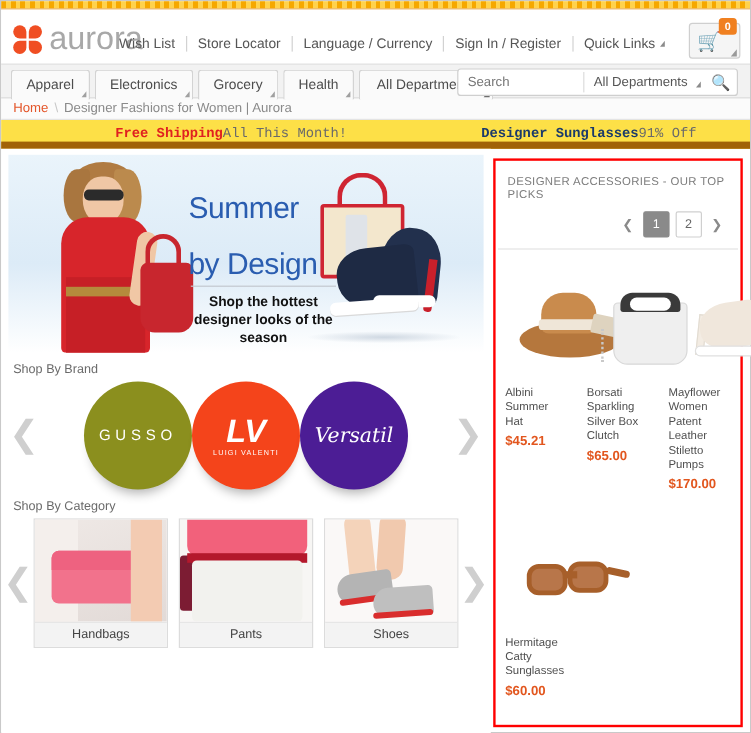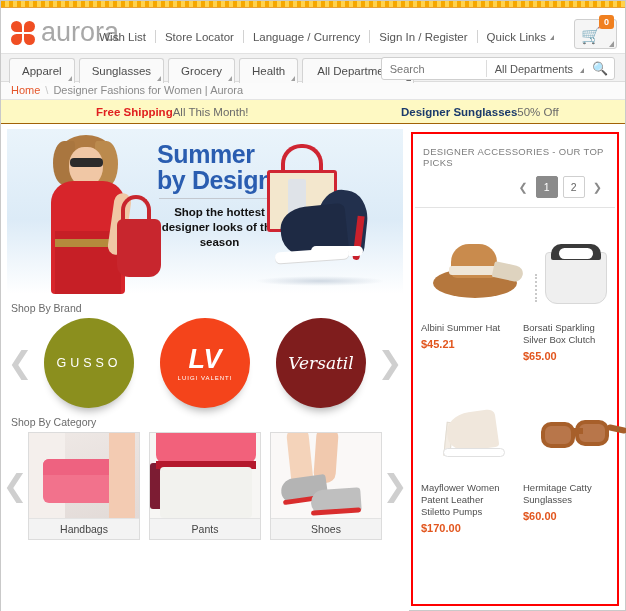--- a/index.html
+++ b/index.html
@@ -70,22 +70,22 @@
     font-size:11px; color:#8a8a8a; padding:2px 0 0 10px; }
   .crumbs .home { color:#e4562a; text-decoration:none; }
   .crumbs .slash { color:#c6c6c6; margin:0 5px; }
 
   
   .promo { height:24px; background:#f4f4f4; border-bottom:1px solid #e1e1e1;
     display:flex; align-items:center; font-size:11.5px; }
   .promo b.red { color:#e02020; font-weight:bold; }
   .promo span.redn { color:#e02020; }
   .promo b.navy { color:#1b3a6b; font-weight:bold; }
-  .promorel { position:relative; height:24px; background:#fef9c3;
-    border-bottom:1px solid #a16207; line-height:24px; }
+  .promorel { position:relative; height:24px; background:#fde047;
+    border-bottom:6px solid #a16207; line-height:24px;font-family:Liberation Mono, monospace; }
 
   
   .main { position:relative; height:calc(611px - 7px - 45px - 29px - 18px - 24px); }
 
   .leftcol { position:absolute; left:0; top:0; width:408px; bottom:0; background:#fff; }
 
   
   .hero { position:relative; margin:5px 6px 0 6px; height:165px; overflow:hidden;
     background:linear-gradient(180deg,#eaf4fb 0%,#dcebf7 55%,#ffffff 100%); }
   .hero .woman { position:absolute; left:18px; bottom:0; width:125px; height:163px; }
@@ -107,22 +107,22 @@
     background:#f0c7a5; border-radius:9px; transform:rotate(8deg); }
   .w-belt { position:absolute; left:30px; top:108px; width:66px; height:8px;
     background:#b58a3c; }
   .w-bag { position:absolute; left:92px; top:88px; width:44px; height:58px;
     background:#c8262e; border-radius:6px 6px 12px 12px; }
   .w-bagstrap { position:absolute; left:96px; top:64px; width:30px; height:34px;
     border:4px solid #c8262e; border-bottom:none; border-radius:16px 16px 0 0;
     background:transparent; }
 
   .hero .htext { position:absolute; left:150px; top:12px; width:125px; }
-  .htitle { color:#2a5db0; font-size:25px; line-height:26px; font-weight:bold;
-    letter-spacing:-0.4px; }
+  .htitle { color:#2a5db0; font-size:25px; line-height:26px; font-weight:normal;
+    letter-spacing:-0.4px;margin-top:20px; }
   .hrule { height:1px; background:#c3c8cf; margin:5px 2px 6px 2px; }
   .hsub { color:#111; font-size:11.5px; font-weight:bold; line-height:15px;
     text-align:center; }
 
   .hero .prodimg { position:absolute; right:8px; bottom:6px; width:160px; height:130px; }
   .pi-bag { position:absolute; left:32px; top:12px; width:70px; height:62px;
     background:#f3e7cd; border:3px solid #cf2532; border-radius:3px; }
   .pi-bagh { position:absolute; left:46px; top:-14px; width:42px; height:26px;
     border:4px solid #cf2532; border-bottom:none; border-radius:20px 20px 0 0; }
   .pi-bagpanel { position:absolute; left:18px; top:6px; width:18px; height:50px;
@@ -140,27 +140,27 @@
   .pi-floor { position:absolute; left:20px; bottom:2px; width:130px; height:10px;
     background:radial-gradient(ellipse at center,#cfd8e2 0%,rgba(255,255,255,0) 70%); }
 
   
   .sect { position:relative; margin:8px 6px 0 6px; }
   .sect-title { font-size:10.5px; color:#6a6a6a; margin-bottom:4px; padding-left:4px; }
   .carousel { position:relative; display:flex; align-items:center;
     justify-content:center; }
   .arrow { width:26px; flex:0 0 26px; text-align:center; color:#cfcfcf; font-size:30px;
     line-height:1; user-select:none; font-family:"DejaVu Sans", sans-serif; }
-  .brandrow { display:flex; gap:26px; flex:1; justify-content:center; }
+  .brandrow { display:flex; flex:1; justify-content:center; }
   .brand { width:90px; height:90px; border-radius:50%; display:flex; flex-direction:column;
     align-items:center; justify-content:center; color:#fff; position:relative;
     box-shadow:0 9px 9px -6px rgba(0,0,0,0.3); }
   .b1 { background:#8b8f1e; }
   .b2 { background:#f4441b; }
-  .b3 { background:#7f1d1d; }
+  .b3 { background:#4c1d95; }
   .b1 .bn { font-size:12.5px; letter-spacing:4px; }
   .b2 .bn { font-size:27px; font-weight:bold; font-style:italic; line-height:26px; }
   .b2 .bs { font-size:6px; letter-spacing:1px; margin-top:3px; }
   .b3 .bn { font-size:17px; font-family:"DejaVu Serif", serif; font-style:italic; }
 
   .catrow { display:flex; gap:9px; flex:1; justify-content:center; }
   .cat { width:112px; border:1px solid #dcdcdc; background:#fff; }
   .catimg { height:85px; position:relative; overflow:hidden; background:#f6f3f2; }
   .catlabel { height:21px; background:#f3f3f3; border-top:1px solid #e3e3e3;
     font-size:10.5px; color:#444; text-align:center; line-height:21px; }
@@ -207,21 +207,21 @@
   .rp-head { padding:12px 10px 8px 10px; font-size:9.5px; color:#7d7d7d;
     letter-spacing:0.3px; }
   .pager { display:flex; align-items:center; justify-content:flex-end; gap:5px;
     padding:0 12px 9px 0; }
   .pg-arrow { color:#8a8a8a; font-size:11px; padding:0 3px; user-select:none; }
   .pg { width:22px; height:22px; border:1px solid #cfcfcf; border-radius:2px;
     font-size:10.5px; color:#666; text-align:center; line-height:21px; background:#fff; }
   .pg.active { background:#8a8a8a; border-color:#8a8a8a; color:#fff; }
   .rp-div { height:1px; background:#e3e3e3; margin:0 2px; }
 
-  .grid { display:grid; grid-template-columns:1fr 1fr; }
+  .grid { display:grid; grid-template-columns:1fr 1fr 1fr; }
   .cell { padding:14px 8px 6px 8px; }
   .cellimg { height:92px; position:relative; }
   .cname { font-size:9.5px; color:#4f4f4f; line-height:12px; margin-top:8px; }
   .cprice { font-size:11px; color:#e2561e; font-weight:bold; margin-top:4px; }
 
   
   .hat-brim { position:absolute; left:12px; top:46px; width:84px; height:30px;
     background:#b5773d; border-radius:50%; }
   .hat-crown { position:absolute; left:30px; top:22px; width:46px; height:34px;
     background:#c98b4d; border-radius:18px 18px 6px 6px; }
@@ -290,21 +290,21 @@
     <div class="cartbtn">
       <div class="cart-glyph">🛒</div>
       <div class="cart-badge">0</div>
       <div class="corner"></div>
     </div>
   </div>
 
   <div class="navbar">
     <div class="tabs">
       <div class="tab"><span>Apparel</span><i class="corner"></i></div>
-      <div class="tab"><span>Sunglasses</span><i class="corner"></i></div>
+      <div class="tab"><span>Electronics</span><i class="corner"></i></div>
       <div class="tab"><span>Grocery</span><i class="corner"></i></div>
       <div class="tab"><span>Health</span><i class="corner"></i></div>
       <div class="tab big"><span>All Departments</span><i class="corner"></i></div>
     </div>
 
     <div class="searchwrap">
       <input class="sinput" placeholder="Search" style="">
       <span class="vdiv"></span>
       <span class="sdept"><span>All Departments</span><i class="corner"></i></span>
       <span class="sgo"><span>🔍</span></span>
@@ -315,21 +315,21 @@
     <a href="#" class="home">Home</a><span class="slash">\</span><span>Designer Fashions for Women | Aurora</span>
   </div>
 
   <div class="promorel">
     <div class="p1 promo" style="position:absolute;left:95px;top:0;height:24px;border:none;background:transparent;">
       <b class="red">Free Shipping</b>
         <span class="redn" style="color:#6a6a6a"> All This Month!</span>
     </div>
     <div class="p2 promo" style="position:absolute;left:400px;top:0;height:24px;border:none;background:transparent;">
       <b class="navy">Designer Sunglasses</b>
-        <span style="color:#6a6a6a"> 50% Off</span>
+        <span style="color:#6a6a6a"> 91% Off</span>
     </div>
   </div>
 
   <div class="main">
 
     <div class="leftcol">
 
       <div class="hero">
         <div class="woman">
           <div class="w-hair"></div>

